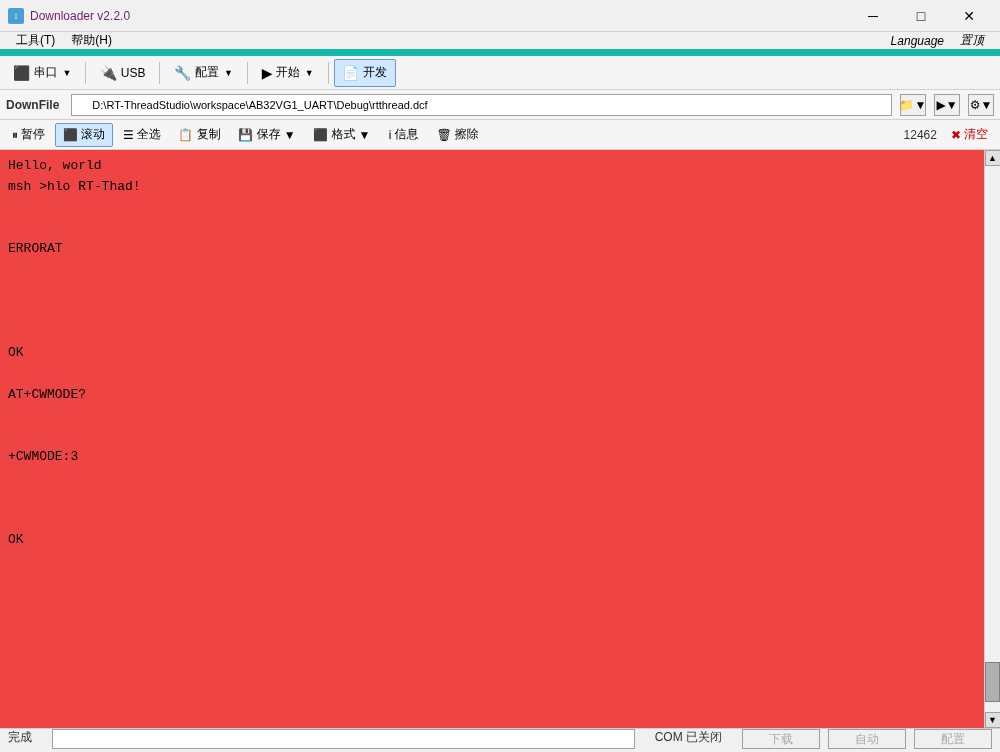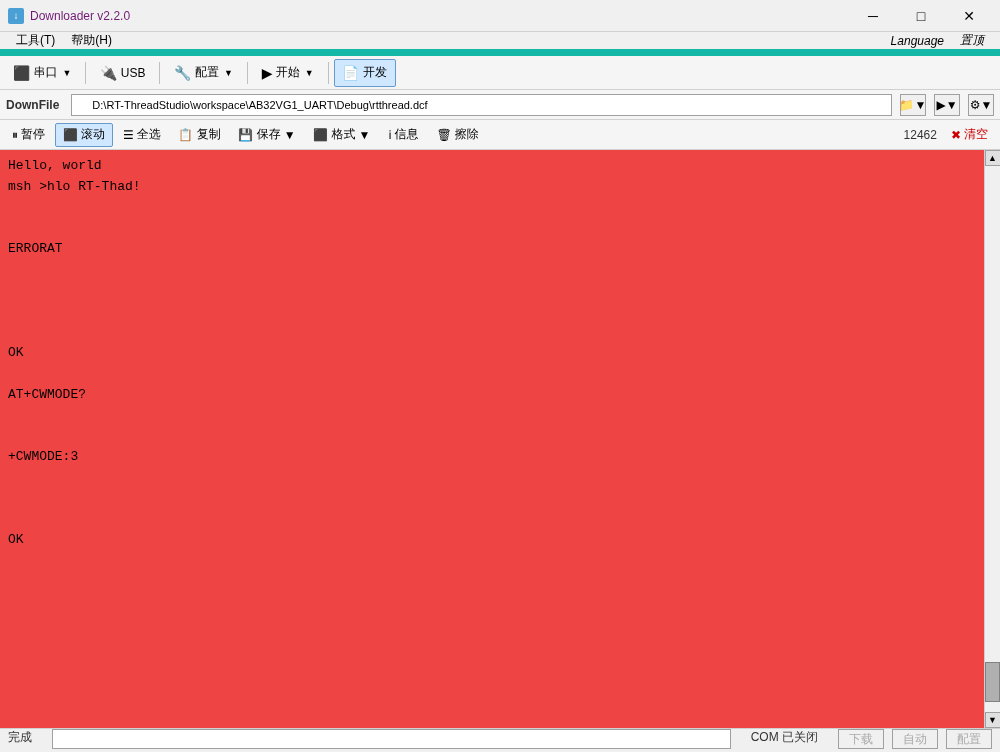--- a/index.html
+++ b/index.html
@@ -277,21 +277,21 @@
     .status-item {
       font-size: 12px;
       color: #333;
     }
     .status-right {
       margin-left: auto;
       display: flex;
       gap: 8px;
     }
     .status-btn {
-      padding: 1px 10px;
+      padding: 1px 26px;
       border: 1px solid #a0a0a0;
       background: #f0f0f0;
       cursor: pointer;
       font-size: 12px;
       height: 20px;
       display: flex;
       align-items: center;
       font-family: "Microsoft YaHei", sans-serif;
       color: #888;
     }

